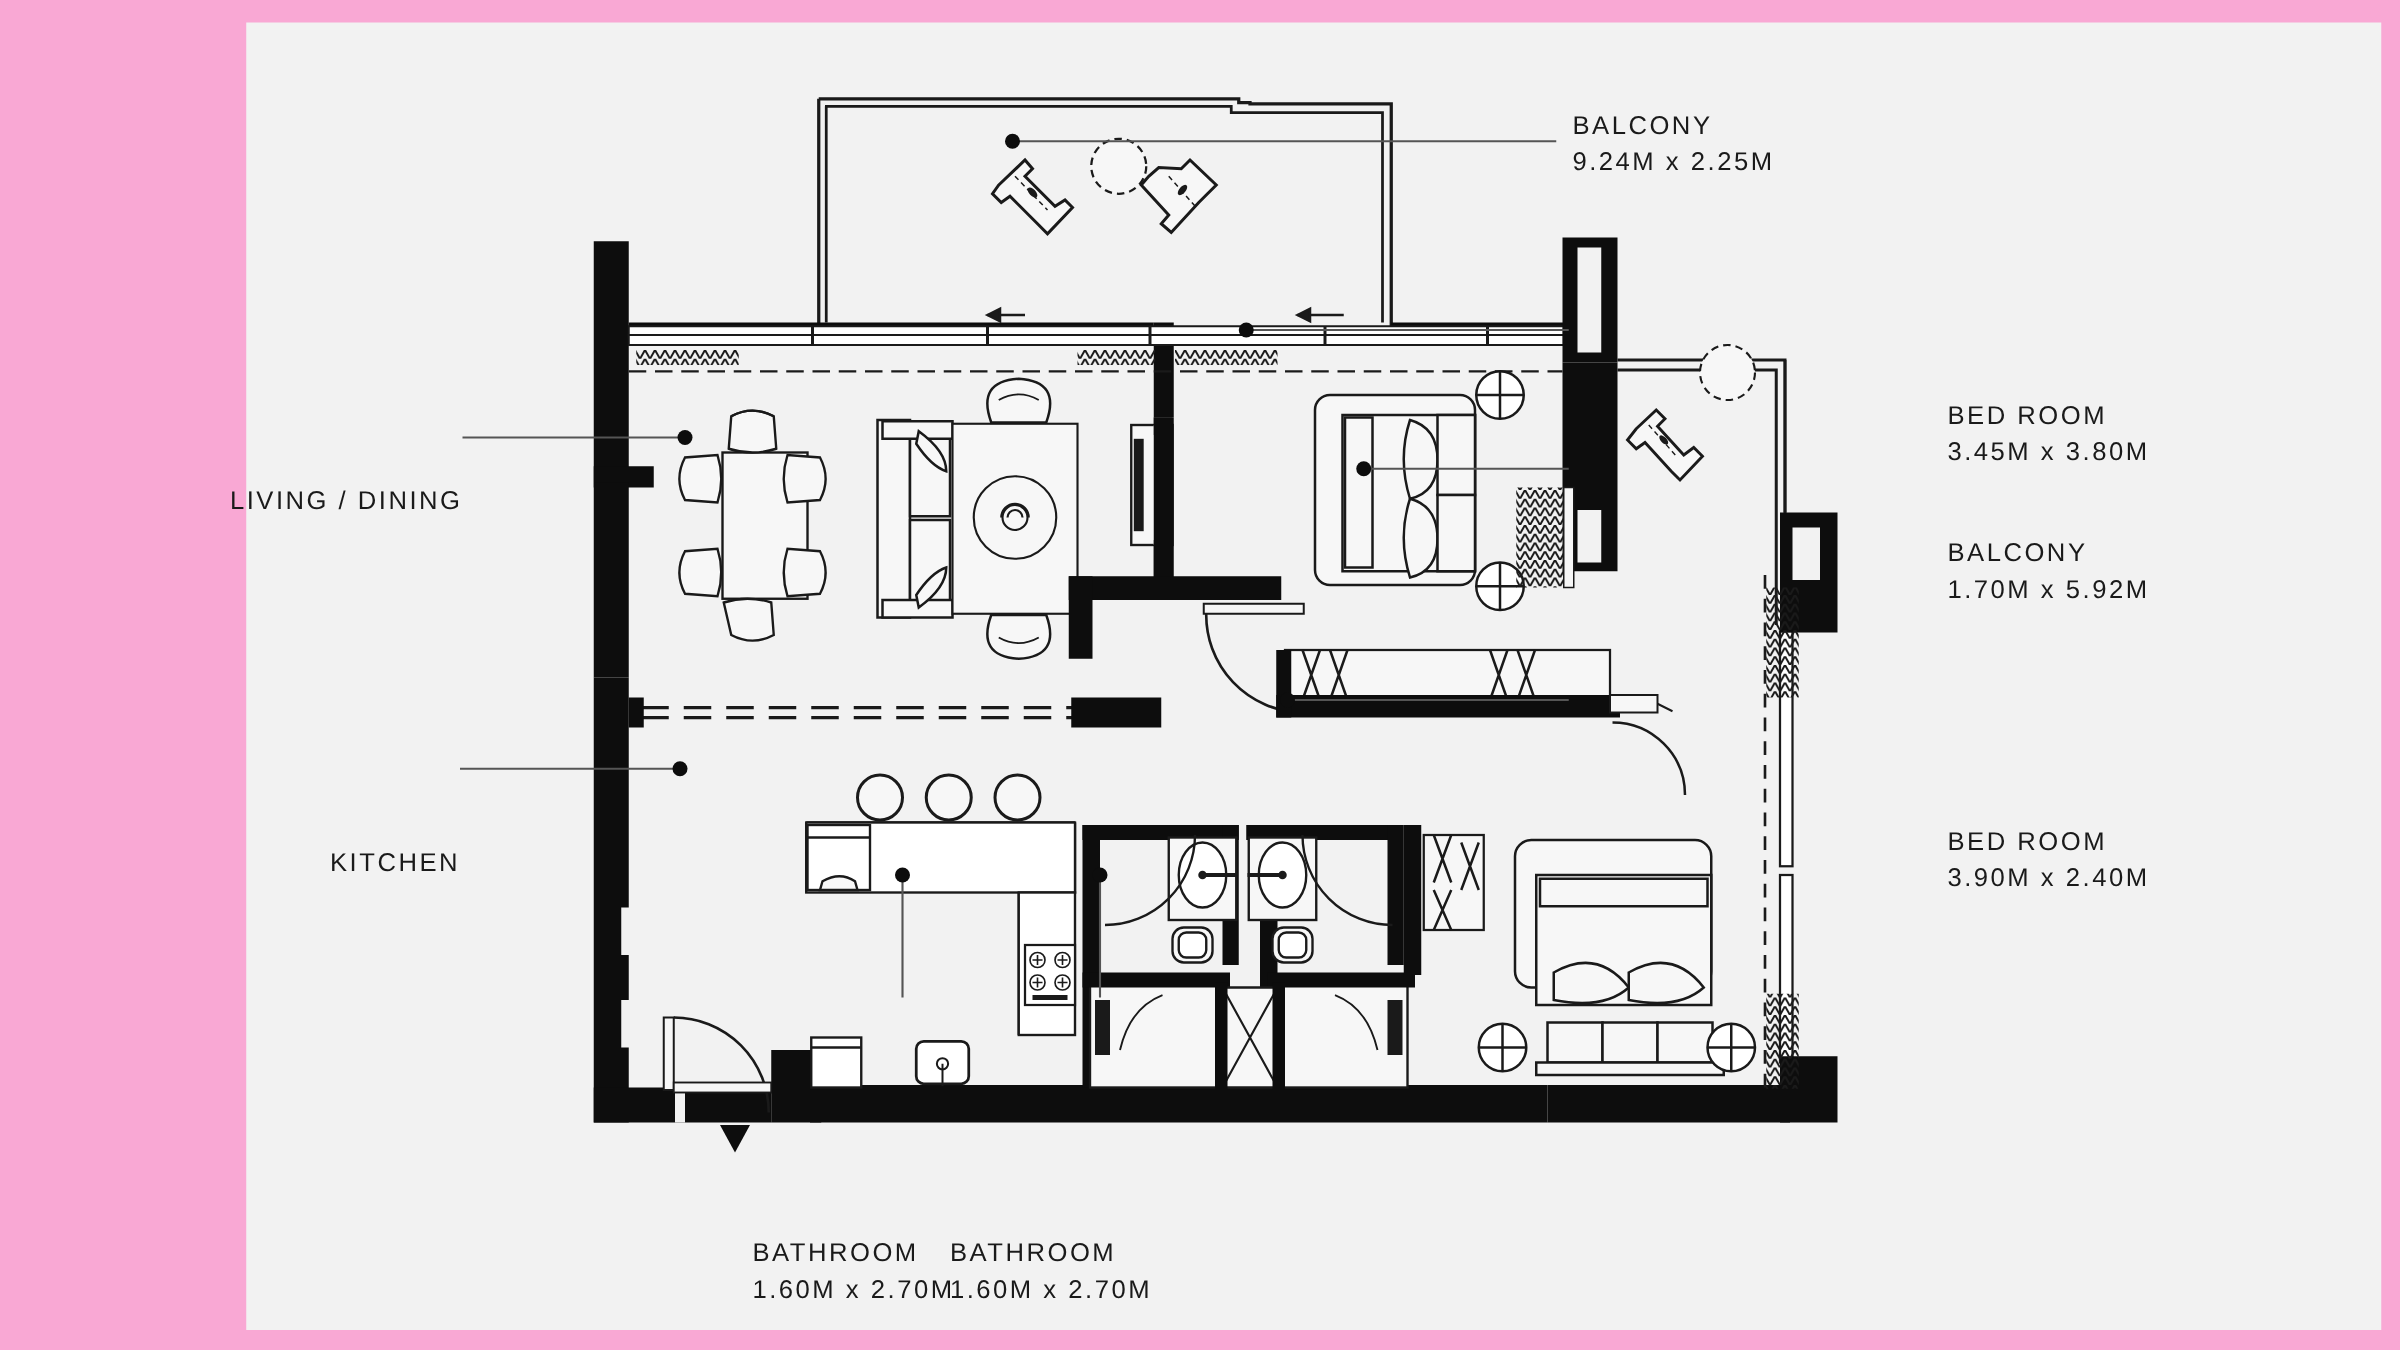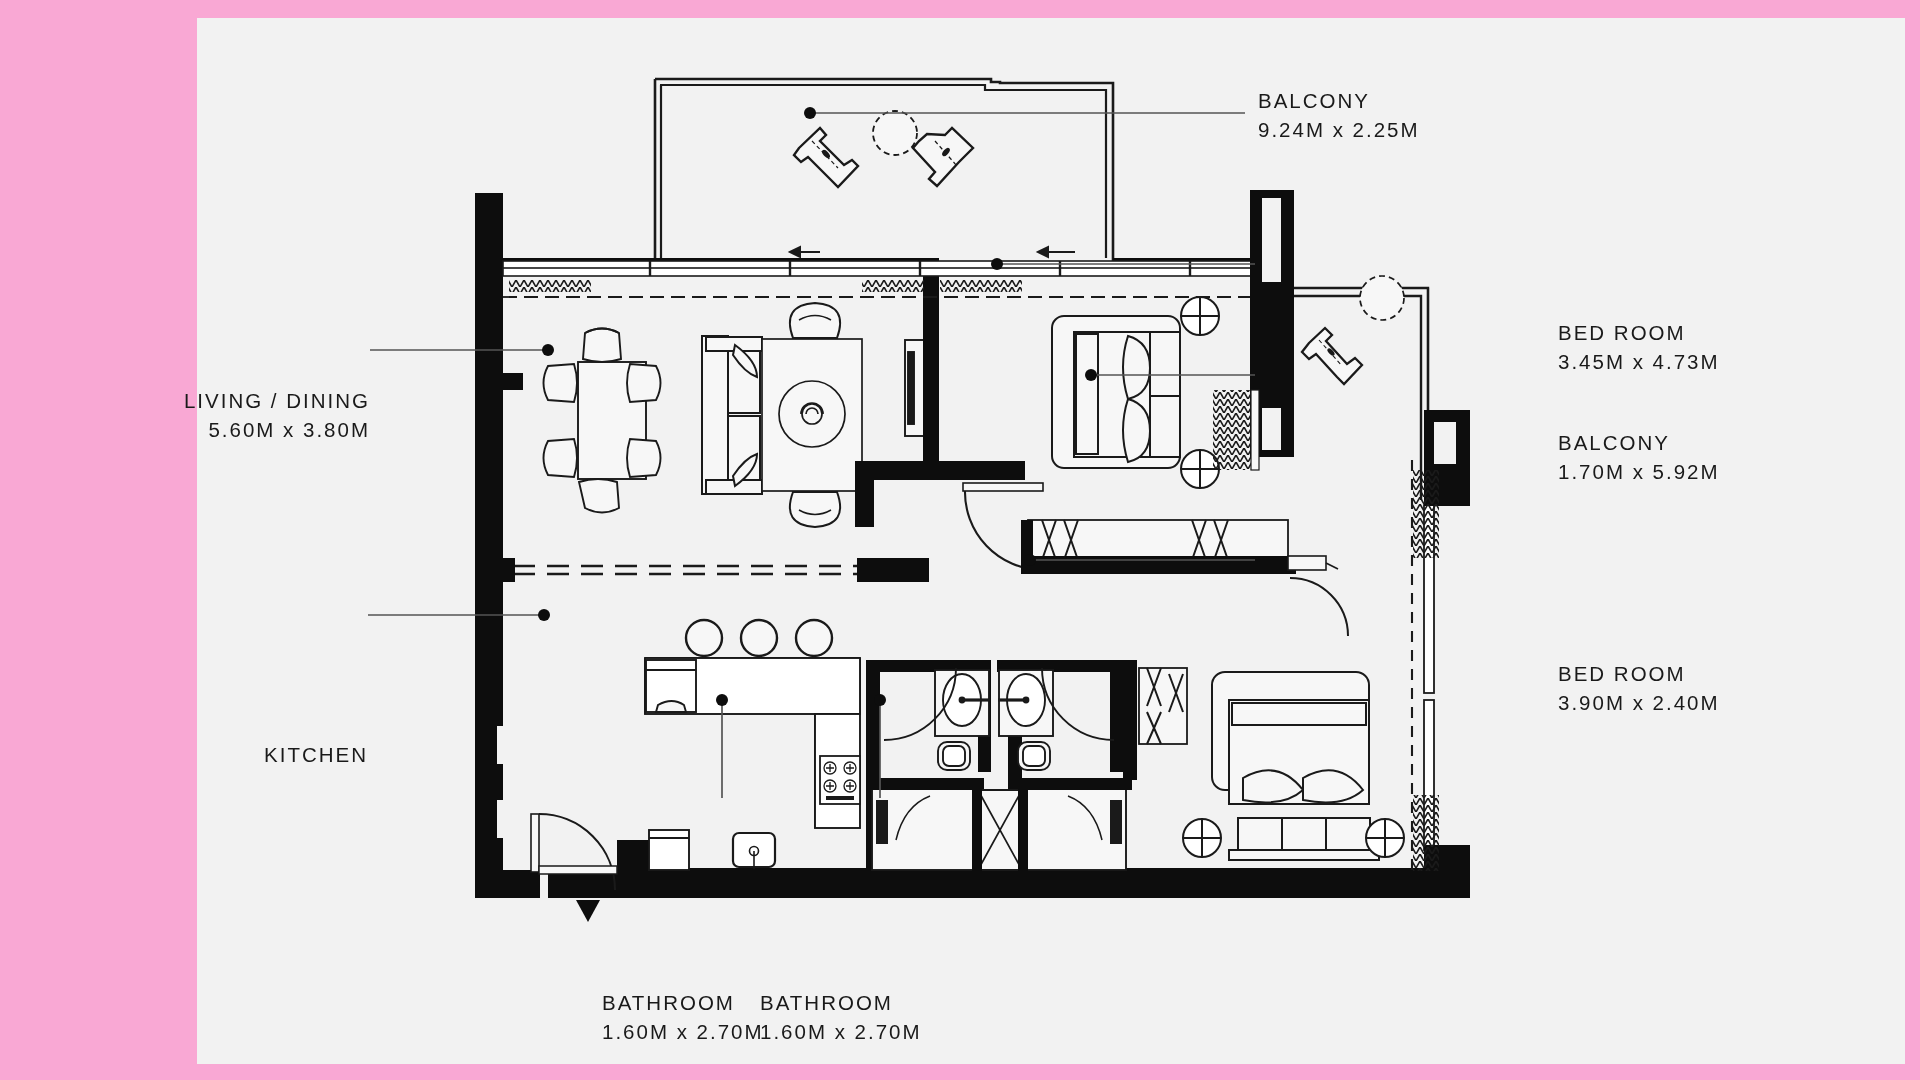--- a/index.html
+++ b/index.html
@@ -393,39 +393,38 @@
     </g>
   </svg>
 
   <div class="lbl right" style="left:1258px;top:86px;">
     <span class="l1">BALCONY</span>
     <span class="l2">9.24M x 2.25M</span>
   </div>
 
   <div class="lbl right" style="left:1558px;top:318px;">
     <span class="l1">BED ROOM</span>
-    <span class="l2">3.45M x 4.73M</span>
+    <span class="l2">3.45M x 3.80M</span>
   </div>
 
   <div class="lbl right" style="left:1558px;top:428px;">
     <span class="l1">BALCONY</span>
     <span class="l2">1.70M x 5.92M</span>
   </div>
 
   <div class="lbl right" style="left:1558px;top:659px;">
     <span class="l1">BED ROOM</span>
     <span class="l2">3.90M x 2.40M</span>
   </div>
 
   <div class="lbl left" style="left:0px;top:386px;width:370px;padding-right:0px;">
     <span class="l1" style="padding-left:16px;">LIVING / DINING</span>
-    <span class="l2">5.60M x 3.80M</span>
-  </div>
-
-  <div class="lbl left" style="left:0px;top:740px;width:368px;">
+  </div>
+
+  <div class="lbl left" style="left:0px;top:676px;width:368px;">
     <span class="l1">KITCHEN</span>
   </div>
 
   <div class="lbl center" style="left:602px;top:988px;width:240px;">
     <span class="l1">BATHROOM</span>
     <span class="l2">1.60M x 2.70M</span>
   </div>
 
   <div class="lbl center" style="left:760px;top:988px;width:240px;">
     <span class="l1">BATHROOM</span>

